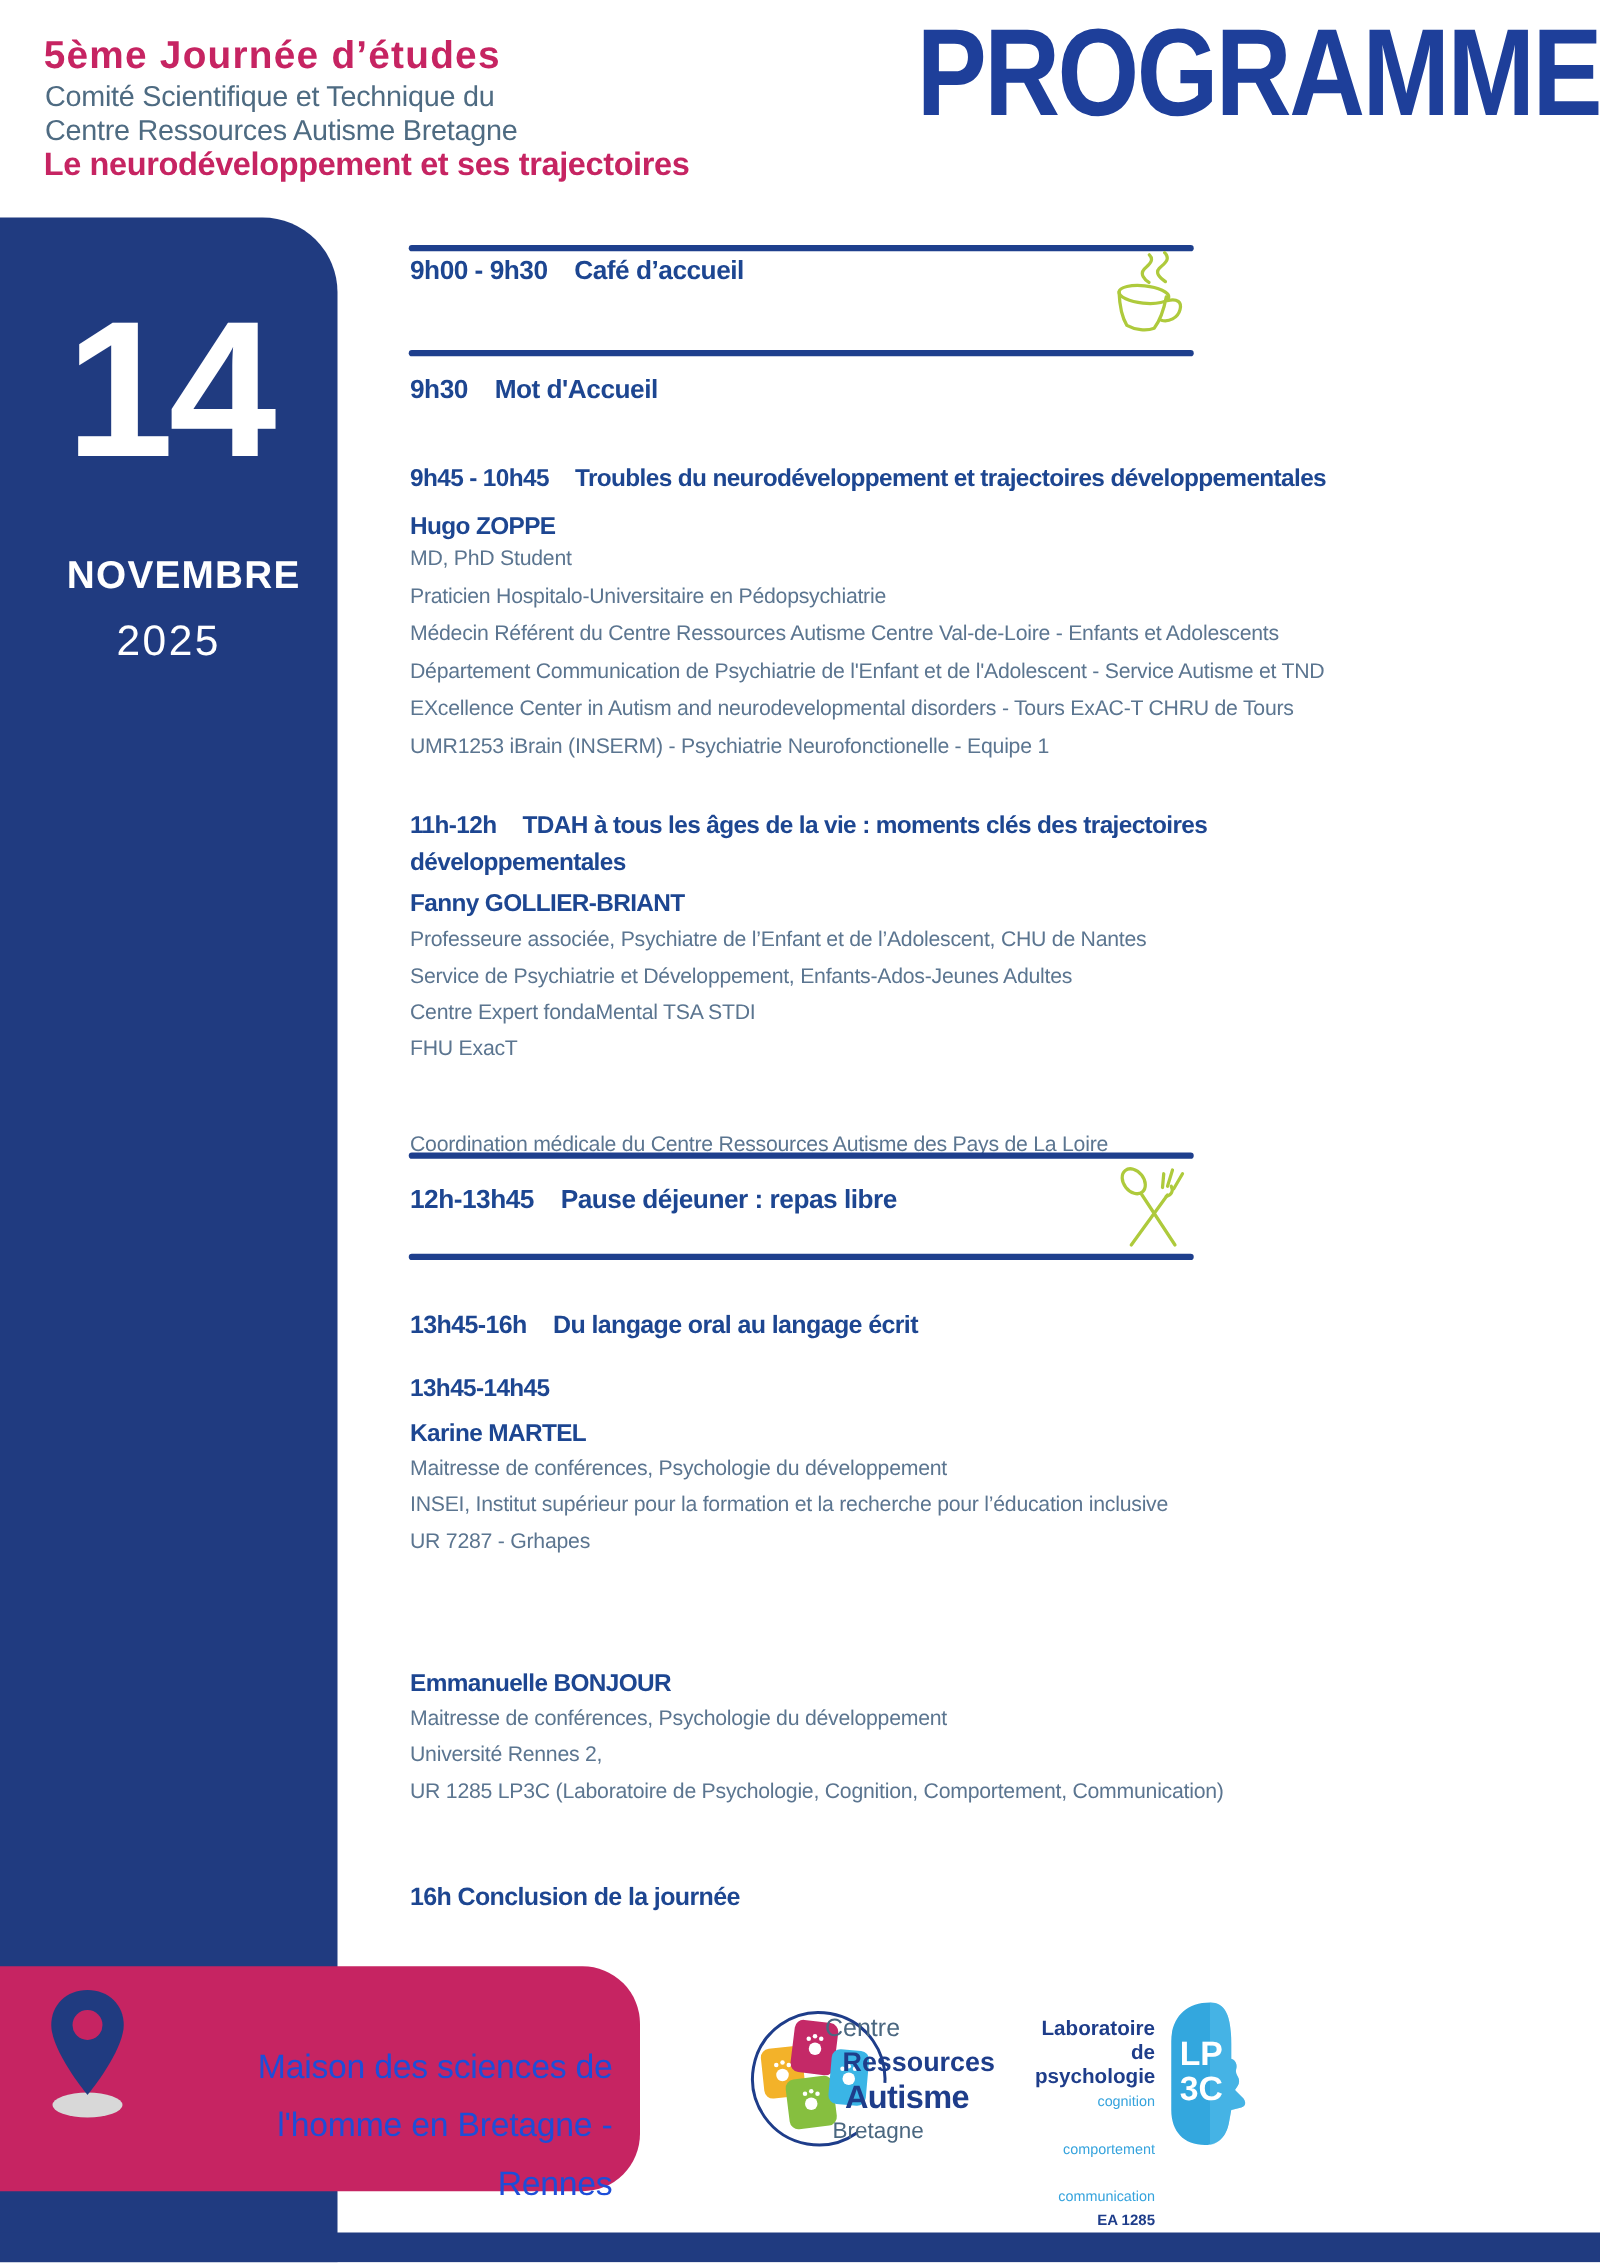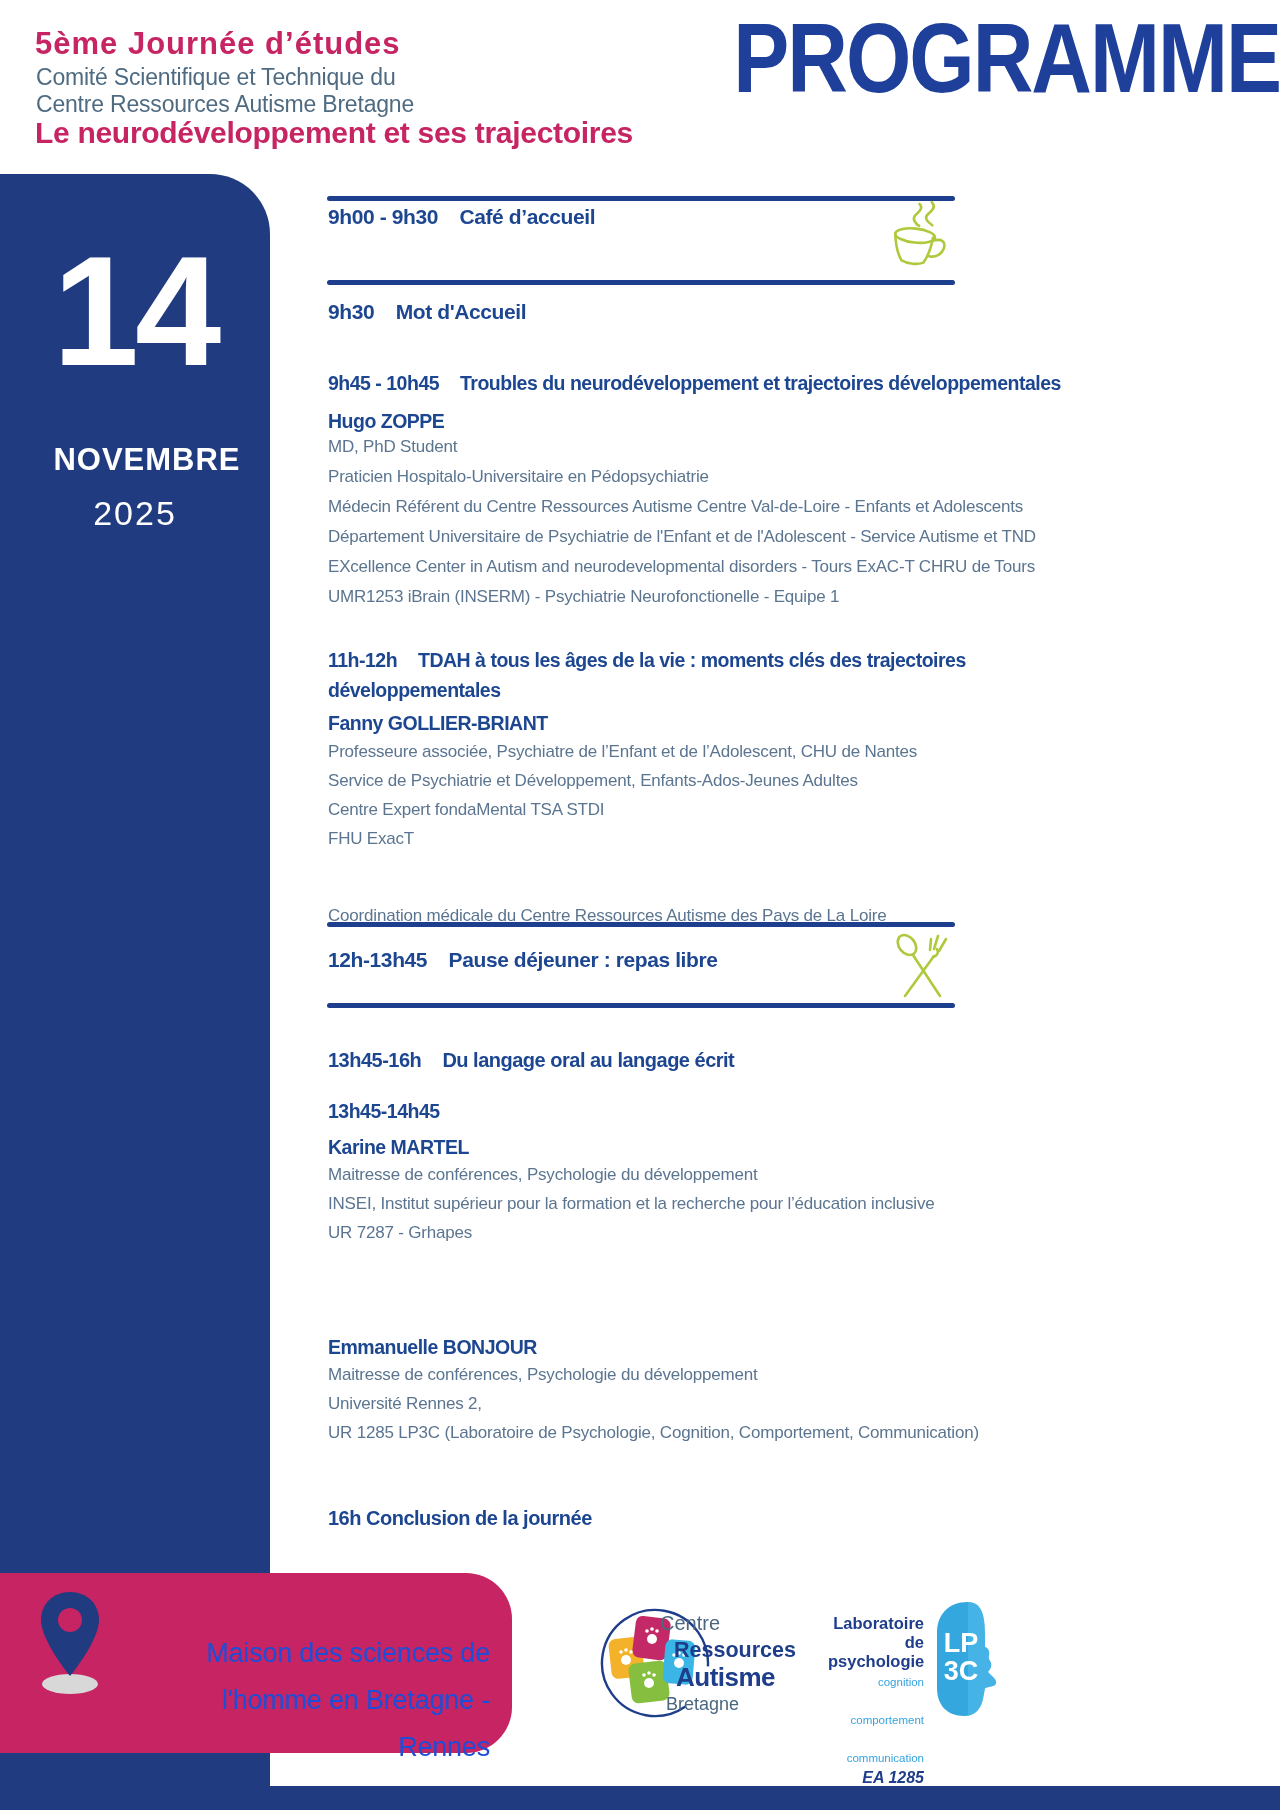--- a/index.html
+++ b/index.html
@@ -4,21 +4,21 @@
 <style>
   html,body{margin:0;padding:0;background:#ffffff;}
   .page{position:relative;width:1280px;height:1810px;background:#ffffff;overflow:hidden;
         font-family:"Liberation Sans",sans-serif;}
   .abs{position:absolute;}
 
   
   .hd-title{left:35px;top:26px;font-size:31px;font-weight:700;letter-spacing:1px;color:#c62462;}
   .hd-sub1{left:36px;top:64px;font-size:23px;color:#4e6b82;letter-spacing:-0.2px;}
   .hd-sub2{left:36px;top:91px;font-size:23px;color:#4e6b82;letter-spacing:-0.2px;}
-  .hd-theme{left:35px;top:116px;font-size:30px;font-weight:700;letter-spacing:-0.3px;color:#c62462;}
+  .hd-theme{left:35px;top:116px;font-size:26px;font-weight:700;letter-spacing:-0.3px;color:#c62462;}
   .hd-prog{right:0px;top:8px;font-size:84px;font-weight:700;letter-spacing:-2px;color:#1e3f9a;
            transform:scaleY(1.18);transform-origin:top right;line-height:1;}
 
   
   .sidebar{left:0;top:174px;width:270px;height:1636px;background:#203b80;border-radius:0 60px 0 0;}
   .sb-day{left:0;top:234px;width:270px;text-align:center;font-size:155px;line-height:1;
           font-weight:700;letter-spacing:-4px;color:#ffffff;}
   .sb-month{left:0;top:442px;width:294px;text-align:center;font-size:31px;font-weight:700;
             letter-spacing:1px;color:#ffffff;}
   .sb-year{left:0;top:494px;width:270px;text-align:center;font-size:34px;letter-spacing:2px;color:#ffffff;}
@@ -41,21 +41,21 @@
   .cra{left:598px;top:1602px;width:330px;height:150px;}
   .cra-centre{left:62px;top:10px;font-size:20px;color:#4a6780;}
   .cra-ress{left:76px;top:36px;font-size:21.5px;font-weight:700;color:#1e3d8a;}
   .cra-aut{left:78px;top:60px;font-size:26px;font-weight:700;color:#1e3d8a;letter-spacing:-0.5px;}
   .cra-bret{left:68px;top:92px;font-size:18px;color:#4a6780;}
 
   .lp3c{left:828px;top:1600px;width:190px;height:130px;}
   .lp3c-text{left:0;top:14px;width:96px;text-align:right;}
   .lp3c-l1{font-size:16.5px;font-weight:700;color:#1e3d8a;line-height:19px;}
   .lp3c-sub{font-size:11.5px;color:#35a3dd;line-height:14px;margin-top:24px;}
-  .lp3c-ea{font-size:16px;font-weight:700;color:#1e3d8a;margin-top:4px;font-style:italic;}
+  .lp3c-ea{font-size:12px;font-weight:700;color:#1e3d8a;margin-top:4px;}
 </style>
 </head>
 <body>
 
 <div class="page">
 
   <div class="abs hd-title">5ème Journée d’études</div>
   <div class="abs hd-sub1">Comité Scientifique et Technique du</div>
   <div class="abs hd-sub2">Centre Ressources Autisme Bretagne</div>
   <div class="abs hd-theme">Le neurodéveloppement et ses trajectoires</div>
@@ -88,21 +88,21 @@
   </div>
 
   <div class="abs row t19" style="top:368px;">
     <span class="time">9h45 - 10h45</span>
     <span>Troubles du neurodéveloppement et trajectoires développementales</span>
   </div>
   <div class="abs row t19" style="top:406px;">Hugo ZOPPE</div>
   <div class="abs detail" style="top:435px;">MD, PhD Student</div>
   <div class="abs detail" style="top:465px;">Praticien Hospitalo-Universitaire en Pédopsychiatrie</div>
   <div class="abs detail" style="top:495px;">Médecin Référent du Centre Ressources Autisme Centre Val-de-Loire - Enfants et Adolescents</div>
-  <div class="abs detail" style="top:525px;">Département Universitaire de Psychiatrie de l'Enfant et de l'Adolescent - Service Autisme et TND</div>
+  <div class="abs detail" style="top:525px;">Département Communication de Psychiatrie de l'Enfant et de l'Adolescent - Service Autisme et TND</div>
   <div class="abs detail" style="top:555px;">EXcellence Center in Autism and neurodevelopmental disorders - Tours ExAC-T CHRU de Tours</div>
   <div class="abs detail" style="top:585px;">UMR1253 iBrain (INSERM) - Psychiatrie Neurofonctionelle - Equipe 1</div>
 
   <div class="abs row t19" style="top:645px;width:750px;">
     <span class="time">11h-12h</span>
     <span>TDAH à tous les âges de la vie : moments clés des trajectoires développementales</span>
   </div>
   <div class="abs row t19" style="top:708px;">Fanny GOLLIER-BRIANT</div>
   <div class="abs detail" style="top:740px;">Professeure associée, Psychiatre de l’Enfant et de l’Adolescent, CHU de Nantes</div>
   <div class="abs detail" style="top:769px;">Service de Psychiatrie et Développement, Enfants-Ados-Jeunes Adultes</div>

